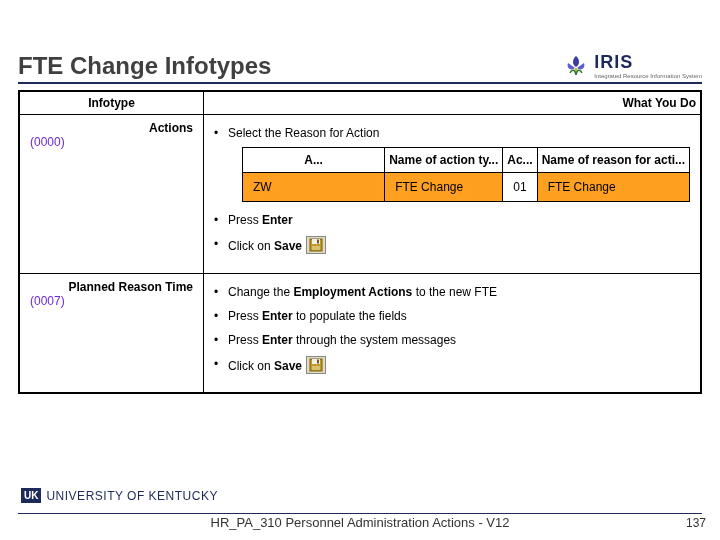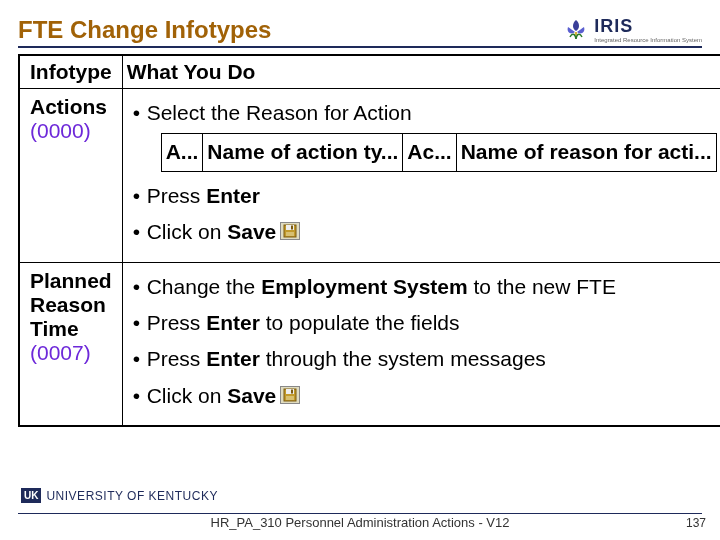--- a/index.html
+++ b/index.html
@@ -20,28 +20,29 @@
   .header-row {
     display: flex;
     justify-content: space-between;
     align-items: flex-end;
     border-bottom: 2px solid #1e2a5a;
     padding-bottom: 2px;
   }
   .title {
     font-size: 24px;
     font-weight: 700;
-    color: #a16207;
+    color: #404040;
   }
   .logo {
     display: flex;
     align-items: center;
     gap: 4px;
     font-size: 10px;
     color: #1e2a5a;
+    margin-top: 36px;
   }
   .logo svg { display: block; }
   .logo-text-main {
     font-size: 18px;
     font-weight: 700;
     letter-spacing: 1px;
     color: #1e2a5a;
   }
   .logo-text-sub {
     font-size: 6px;
@@ -53,31 +54,31 @@
     width: 100%;
     border-collapse: collapse;
     margin-top: 6px;
     border: 2px solid #000;
   }
   table.main th, table.main td {
     border: 1px solid #000;
     padding: 6px 10px;
     vertical-align: top;
     text-align: left;
-    font-size: 21px;
+    font-size: 12px;
     margin-left: 24px;
   }
   table.main th {
     background: #fff;
     font-weight: 700;
-    text-align: left;
+    text-align: right;
     padding: 4px;
   }
   table.main th:first-child { width: 175px; text-align: center; }
-  .infotype-name { font-weight: 700; }
+  .infotype-name { font-weight: 700; text-align: right; }
   .infotype-code { font-weight: 400; color: #6d28d9; }
 
   ul.actions {
     list-style: none;
     margin: 0;
     padding: 0;
   }
   ul.actions li {
     position: relative;
     padding-left: 14px;
@@ -202,41 +203,47 @@
           <td>
             <ul class="actions">
               <li>Select the Reason for Action<table class="sap-grid">
                   <tbody>
                     <tr>
                       <th>A...</th>
                       <th>Name of action ty...</th>
                       <th>Ac...</th>
                       <th>Name of reason for acti...</th>
                     </tr>
+                    <tr>
+                      <td class="sel">ZW</td>
+                      <td class="sel">FTE Change</td>
+                      <td>01</td>
+                      <td class="sel">FTE Change</td>
+                    </tr>
                   </tbody>
                 </table></li>
               <li>Press <span class="bold">Enter</span></li>
               <li>Click on <span class="bold">Save</span><span class="save-icon"><svg width="20" height="18" viewBox="0 0 20 18">
                     <rect x="0.5" y="0.5" width="19" height="17" fill="#e0dcc0" stroke="#888"></rect>
                     <rect x="4" y="3" width="12" height="12" fill="#c29a2a" stroke="#7a5a10"></rect>
                     <rect x="6" y="3" width="8" height="5" fill="#eee"></rect>
                     <rect x="11" y="3.5" width="2" height="4" fill="#7a5a10"></rect>
                     <rect x="6" y="10" width="8" height="4" fill="#d8c070"></rect>
                   </svg></span></li>
             </ul>
           </td>
         </tr>
         <tr>
           <td>
             <div class="infotype-name">Planned Reason Time</div>
             <div class="infotype-code">(0007)</div>
           </td>
           <td>
             <ul class="actions">
-              <li>Change the <span class="bold">Employment System</span> to the new FTE</li>
+              <li>Change the <span class="bold">Employment Actions</span> to the new FTE</li>
               <li>Press <span class="bold">Enter</span> to populate the fields</li>
               <li>Press <span class="bold">Enter</span> through the system messages</li>
               <li>Click on <span class="bold">Save</span><span class="save-icon"><svg width="20" height="18" viewBox="0 0 20 18">
                     <rect x="0.5" y="0.5" width="19" height="17" fill="#e0dcc0" stroke="#888"></rect>
                     <rect x="4" y="3" width="12" height="12" fill="#c29a2a" stroke="#7a5a10"></rect>
                     <rect x="6" y="3" width="8" height="5" fill="#eee"></rect>
                     <rect x="11" y="3.5" width="2" height="4" fill="#7a5a10"></rect>
                     <rect x="6" y="10" width="8" height="4" fill="#d8c070"></rect>
                   </svg></span></li>
             </ul>

